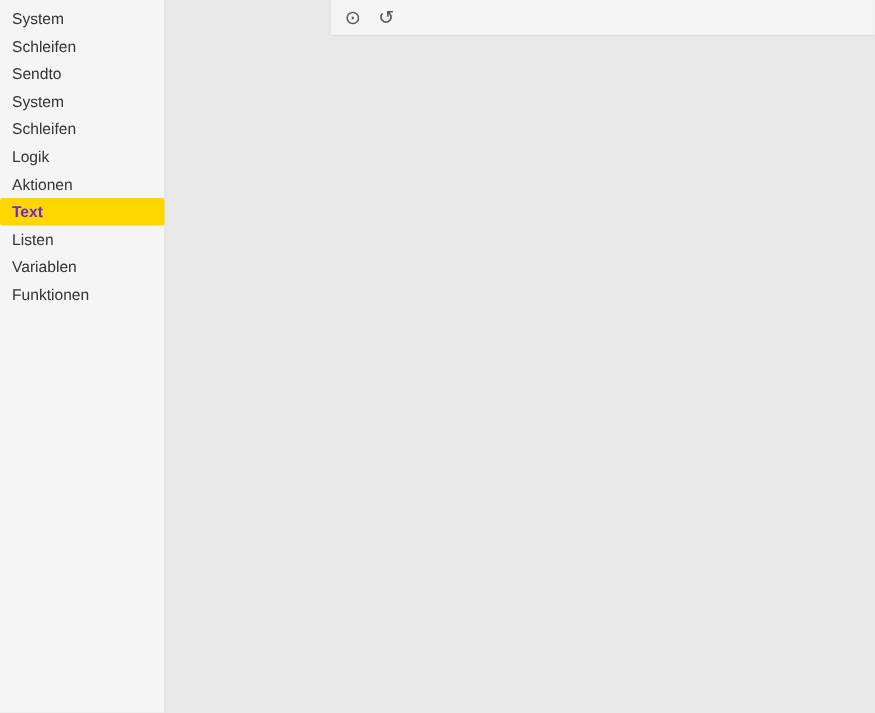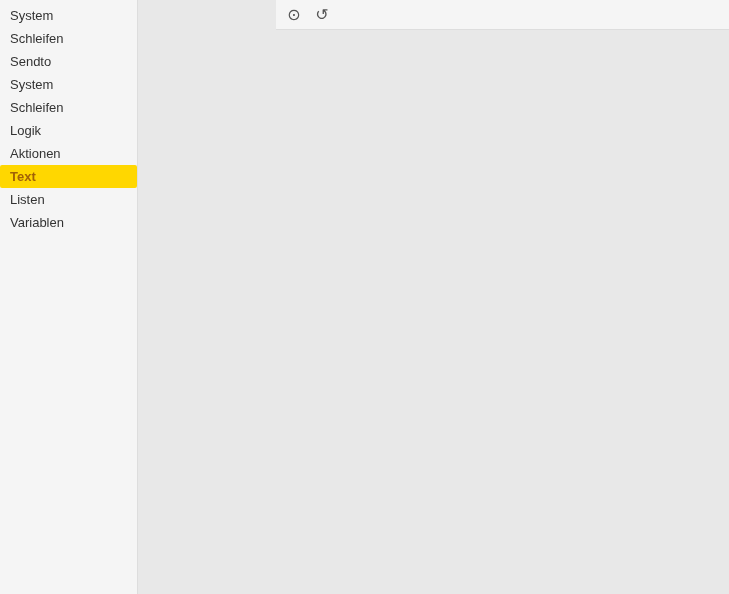--- a/index.html
+++ b/index.html
@@ -26,21 +26,21 @@
     .sidebar-item {
       padding: 4px 10px;
       cursor: pointer;
       font-size: 13px;
       color: #333;
       border-radius: 2px;
     }
     .sidebar-item.active {
       background: #ffd700;
       font-weight: bold;
-      color: #a16207;
+      color: #6d28d9;
     }
 
     
     .toolbar {
       position: absolute;
       top: 0;
       left: 138px;
       right: 0;
       height: 30px;
       background: #f5f5f5;
@@ -87,20 +87,21 @@
   <div class="sidebar-item">System</div>
   <div class="sidebar-item">Schleifen</div>
   <div class="sidebar-item">Sendto</div>
   <div class="sidebar-item">System</div>
   <div class="sidebar-item">Schleifen</div>
   <div class="sidebar-item">Logik</div>
   <div class="sidebar-item">Aktionen</div>
   <div class="sidebar-item active">Text</div>
   <div class="sidebar-item">Listen</div>
   <div class="sidebar-item">Variablen</div>
+  <div class="sidebar-item">Funktionen</div>
 </div>
 
 <div style="flex:1; position:relative;">
 
   <div class="toolbar">
     <span class="toolbar-icon">⊙</span>
     <span class="toolbar-icon">↺</span>
   </div>
 
   <div class="main-canvas">

